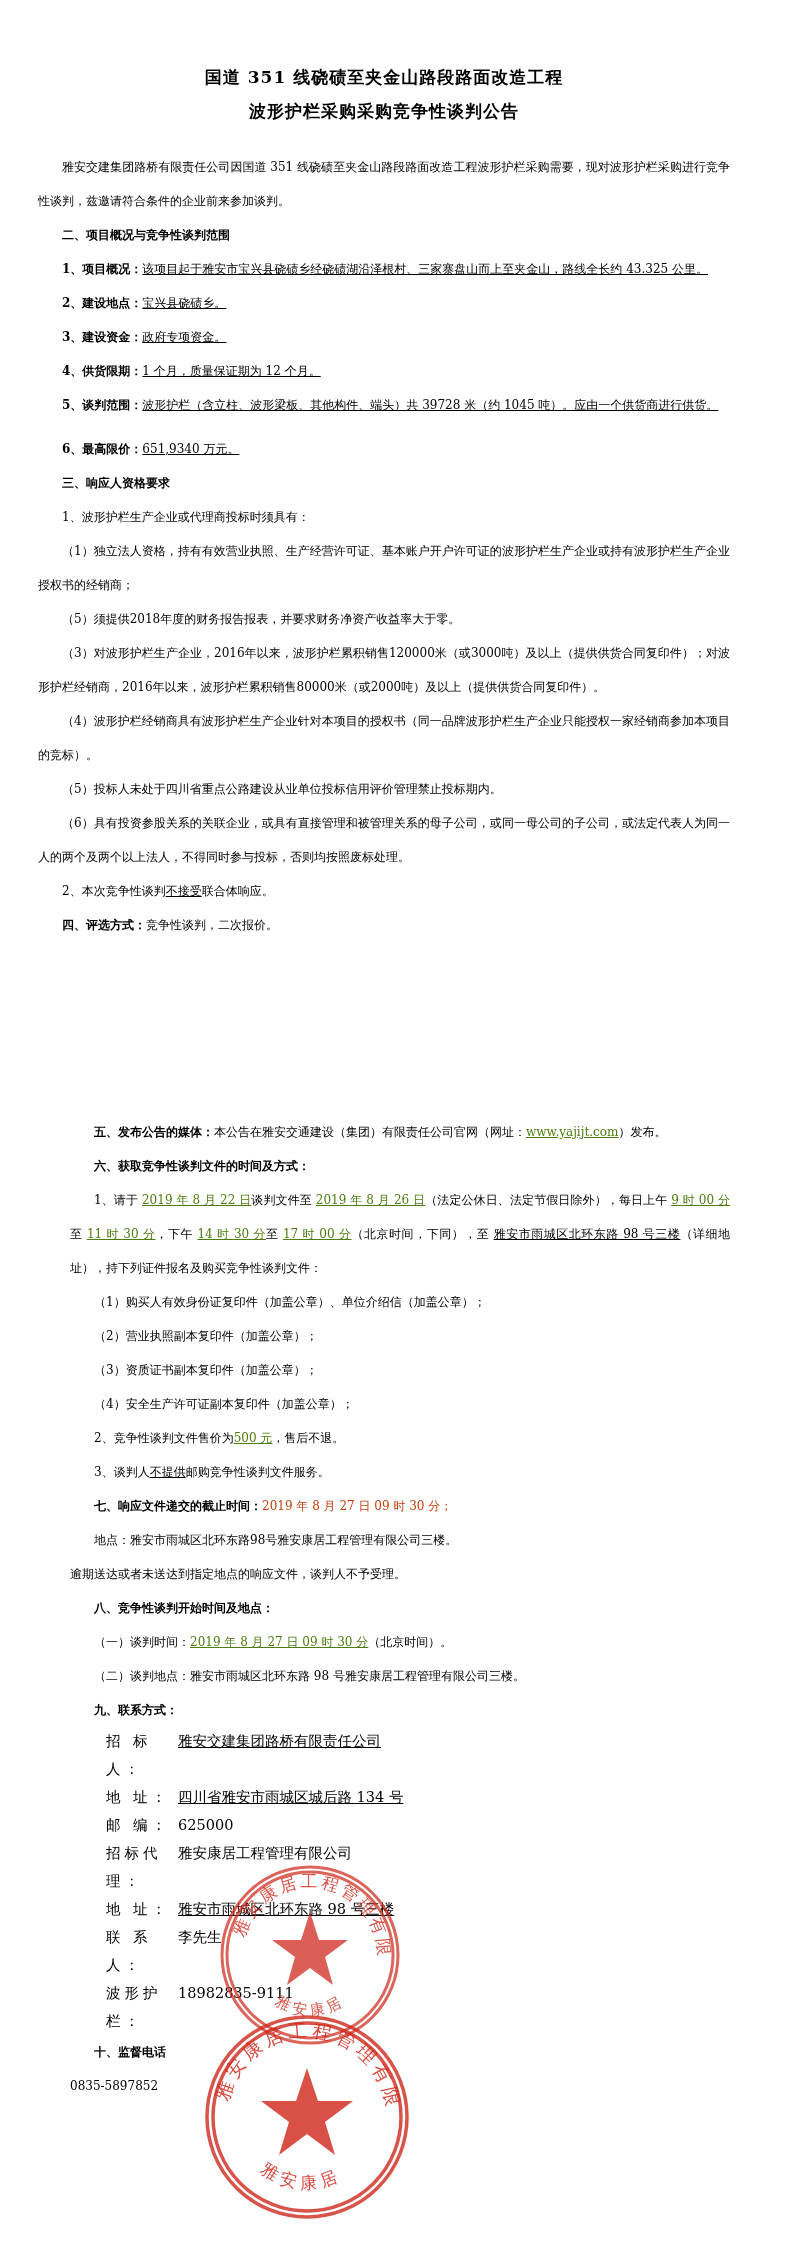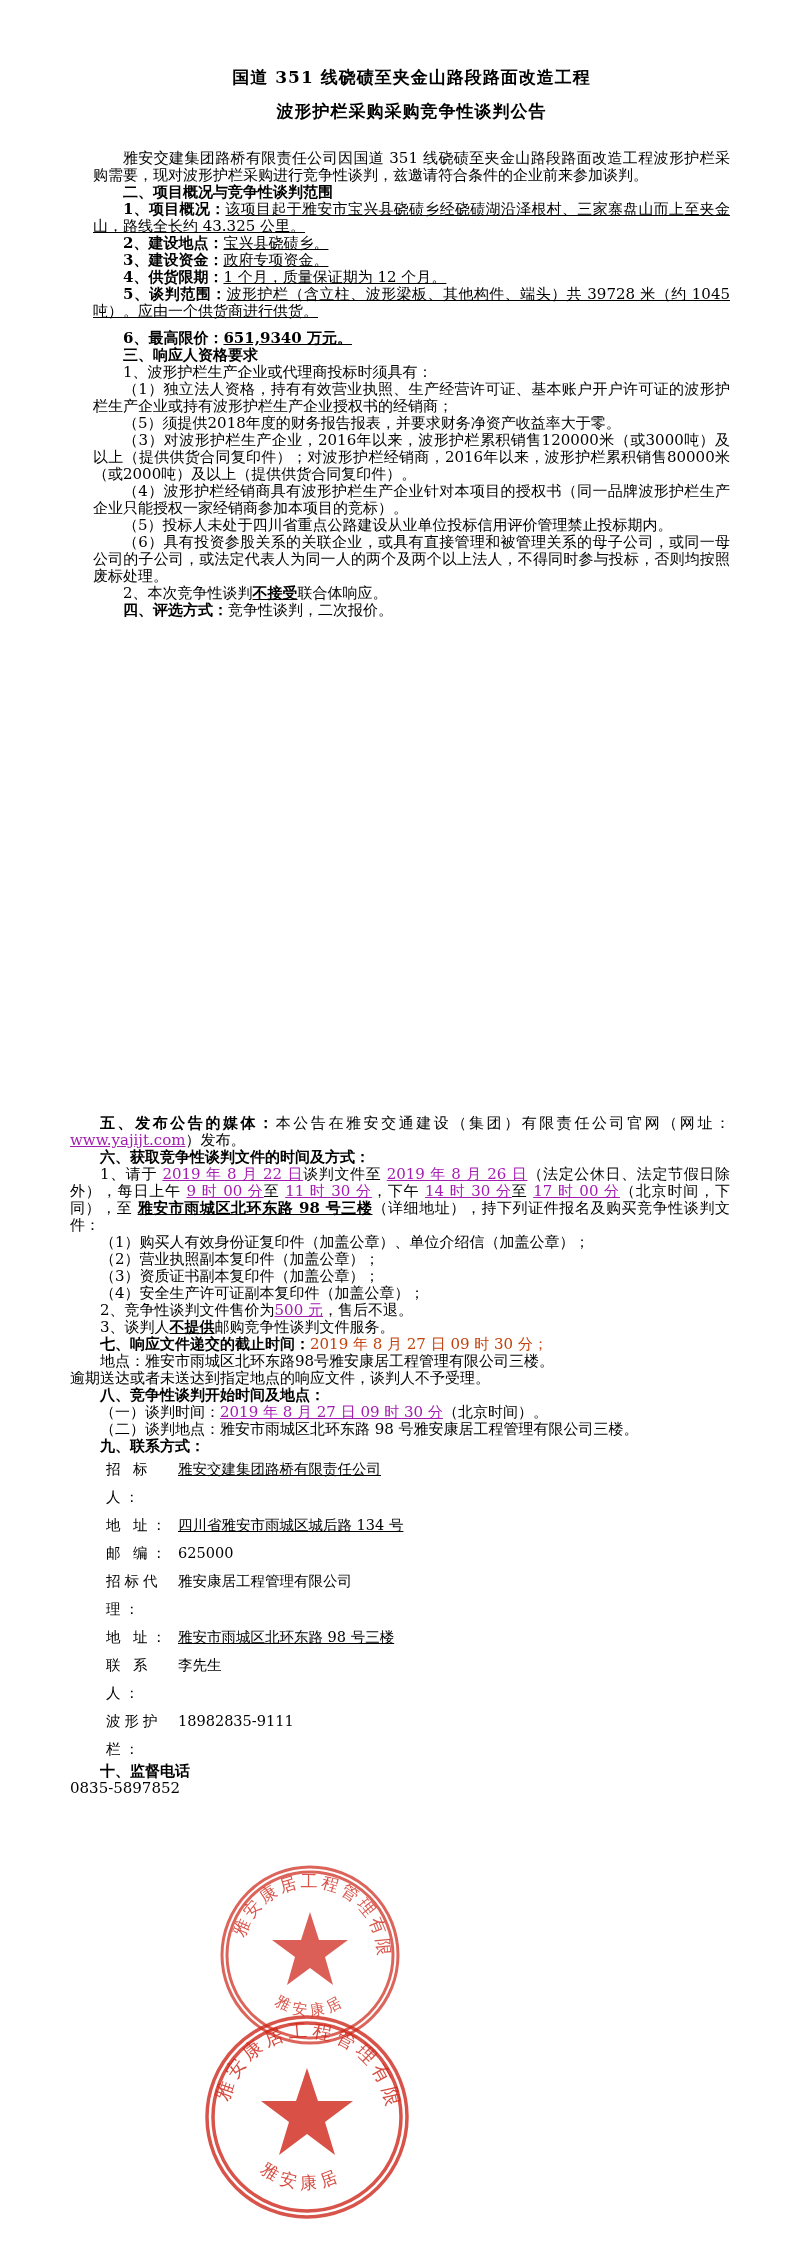--- a/index.html
+++ b/index.html
@@ -17,21 +17,21 @@
     width: 800px;
     min-height: 2263px;
     background: #ffffff;
     overflow: hidden;
   }
   .sheet {
     position: relative;
     box-sizing: border-box;
   }
   .sheet-1 {
-    padding: 60px 70px 0 93px;
+    padding: 60px 70px 0 38px;
     height: 1115px;
   }
   .sheet-2 {
     padding: 0 70px 0 70px;
     height: 1148px;
   }
   .title {
     text-align: center;
     font-weight: bold;
     font-size: 17px;
@@ -41,31 +41,31 @@
   .title-2 {
     text-align: center;
     font-weight: bold;
     font-size: 17px;
     letter-spacing: 1px;
     line-height: 34px;
     margin-bottom: 22px;
   }
   p {
     margin: 0;
-    font-size: 15px;
-    line-height: 17px;
+    font-size: 12px;
+    line-height: 34px;
     text-align: justify;
     text-justify: inter-ideograph;
   }
   .ind2 { text-indent: 2em; }
   .b { font-weight: bold; }
   .u { text-decoration: underline; }
   .red { color: #c2410c; }
-  .red-u { color: #a21caf; text-decoration: underline; }
-  .bu { font-weight: bold; text-decoration: underline; }
+  .red-u { color: #4d7c0f; text-decoration: underline; }
+  .bu { font-weight: normal; text-decoration: underline; }
   .gap { height: 10px; }
   .label-line {
     font-size: 14.5px;
     line-height: 28px;
     display: flex;
     align-items: baseline;
   }
   .label-key {
     display: inline-block;
     width: 72px;

